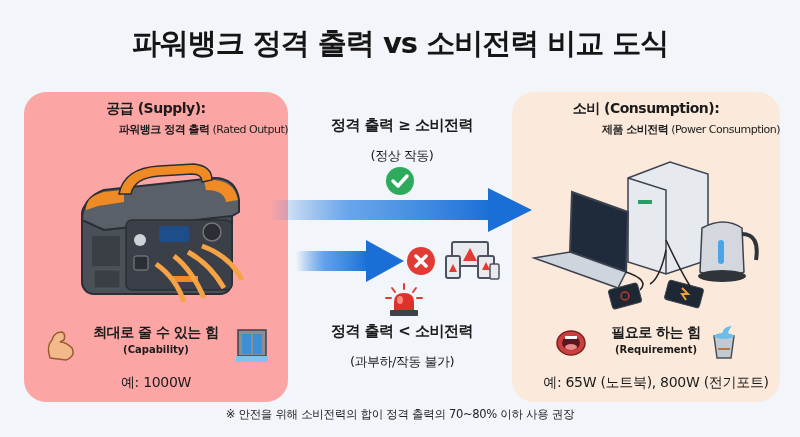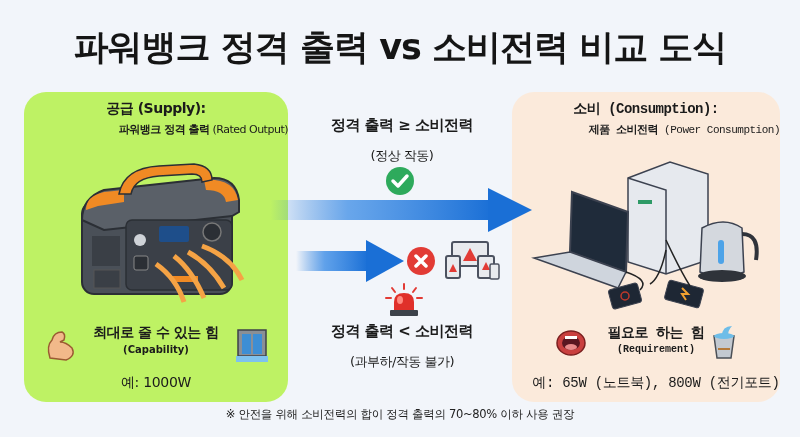--- a/index.html
+++ b/index.html
@@ -5,26 +5,26 @@
   * { box-sizing: border-box; margin: 0; padding: 0; }
   html, body { width: 800px; height: 437px; overflow: hidden; }
   body {
     background: #f2f5fa;
     font-family: "DejaVu Sans", "Liberation Sans", sans-serif;
     color: #1b1b1b;
     position: relative;
   }
   .title {
     position: absolute; left: 0; top: 24px; width: 800px;
-    text-align: center; font-size: 35px; font-weight: bold;
+    text-align: center; font-size: 29px; font-weight: bold;
     letter-spacing: -1px; color: #151515;
   }
   .panel { position: absolute; border-radius: 22px; }
-  .panel.supply { left: 24px; top: 92px; width: 264px; height: 310px; background: #bef264; }
-  .panel.consumption { left: 512px; top: 92px; width: 268px; height: 310px; background: #fbeadb; font-family: Liberation Mono, monospace; }
+  .panel.supply { left: 24px; top: 92px; width: 264px; height: 310px; background: #fca5a5; }
+  .panel.consumption { left: 512px; top: 92px; width: 268px; height: 310px; background: #fbeadb; }
   .panel-title {
     position: absolute; left: 0; width: 100%; text-align: center;
     font-size: 14px; font-weight: bold; letter-spacing: -0.5px;
   }
   .panel-sub {
     position: absolute; left: 0; width: 100%; text-align: right;
     font-size: 11px; letter-spacing: -0.5px;
   }
   .panel-sub b { font-weight: bold; }
   .panel-sub span.en { font-weight: normal; }

